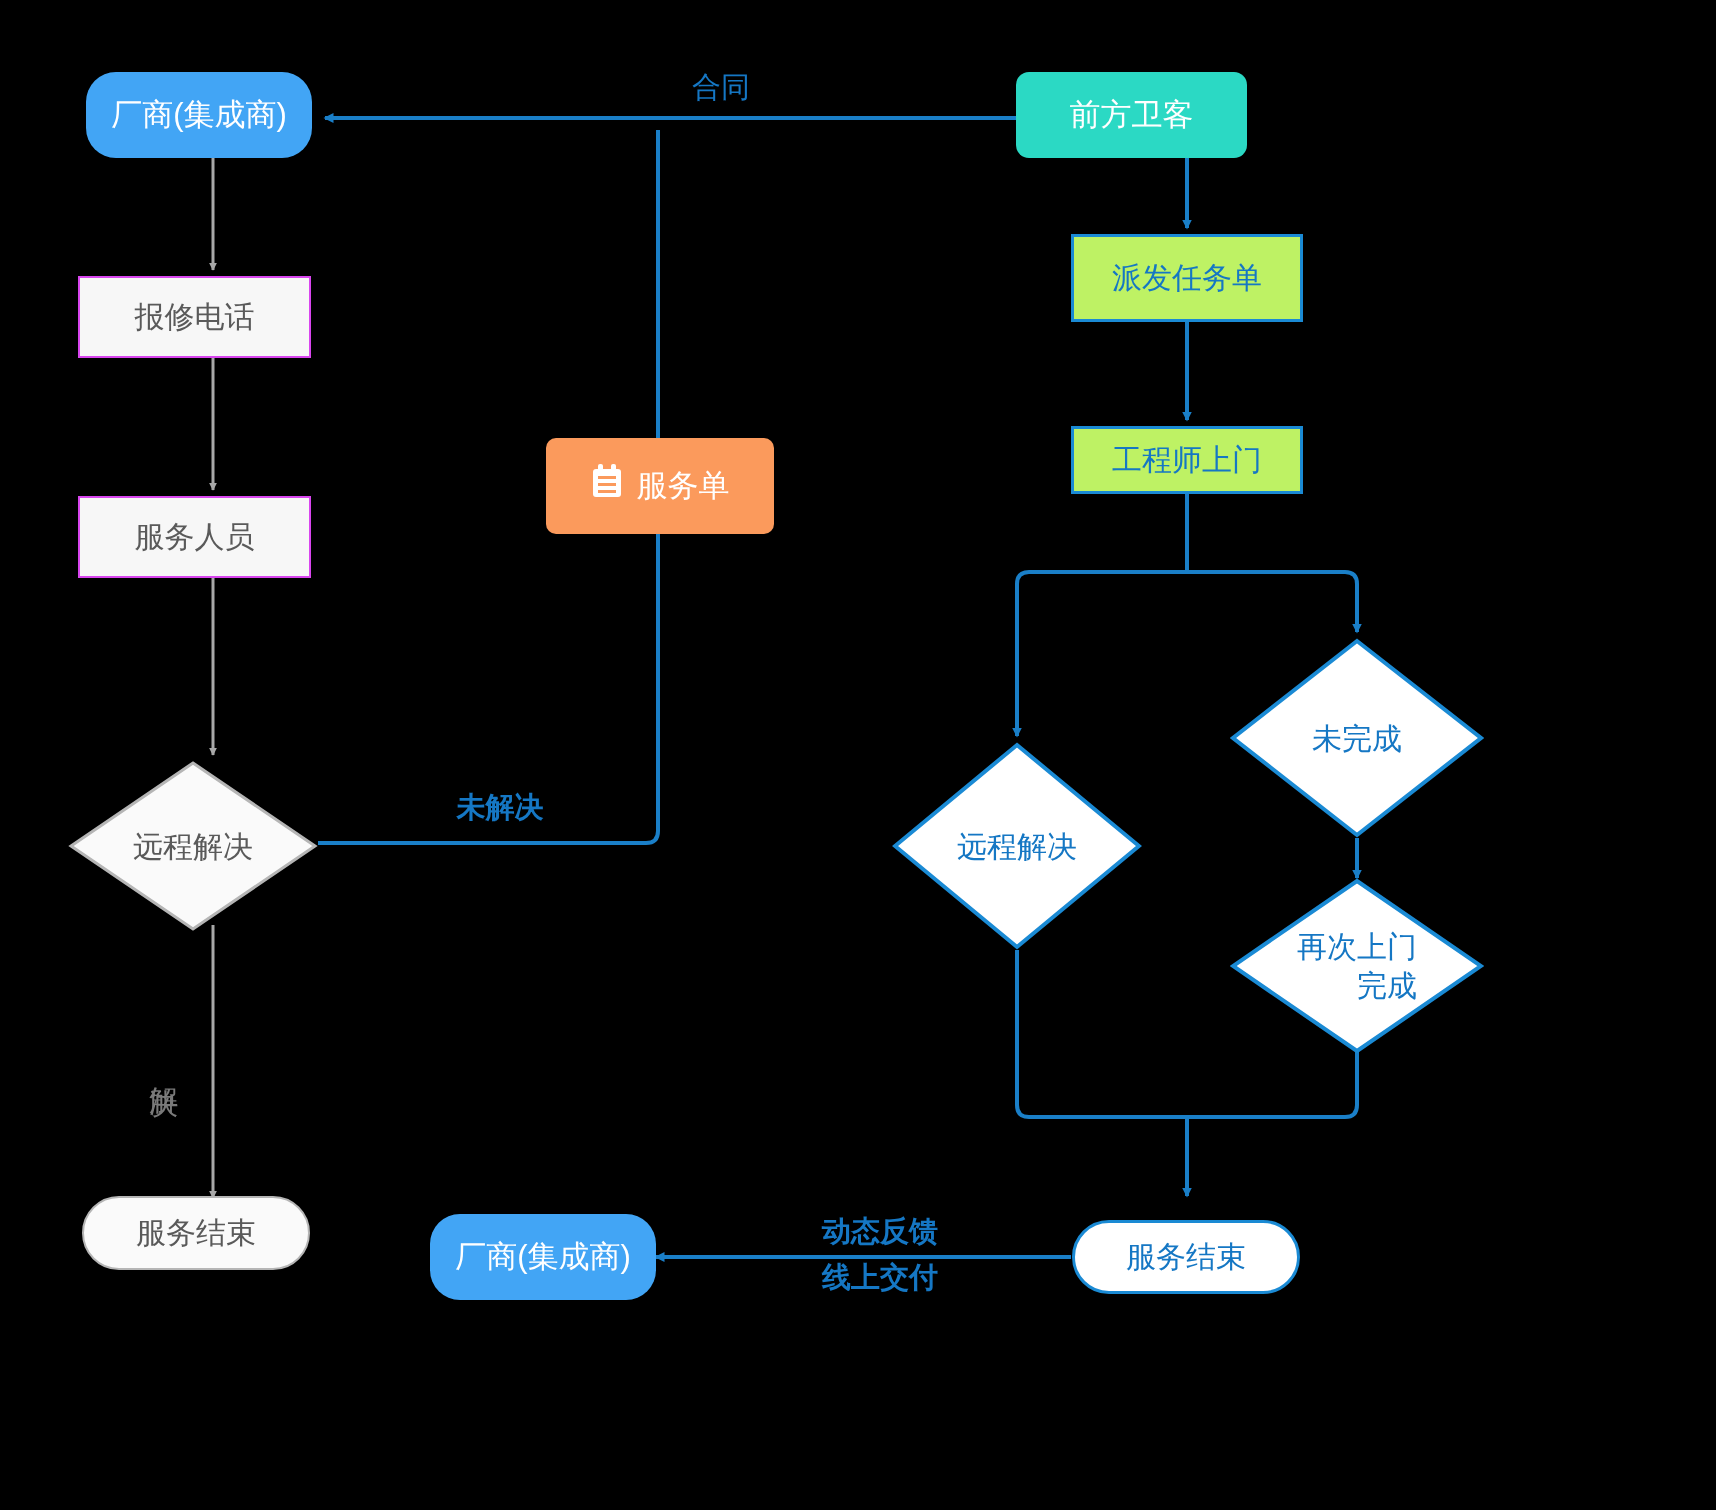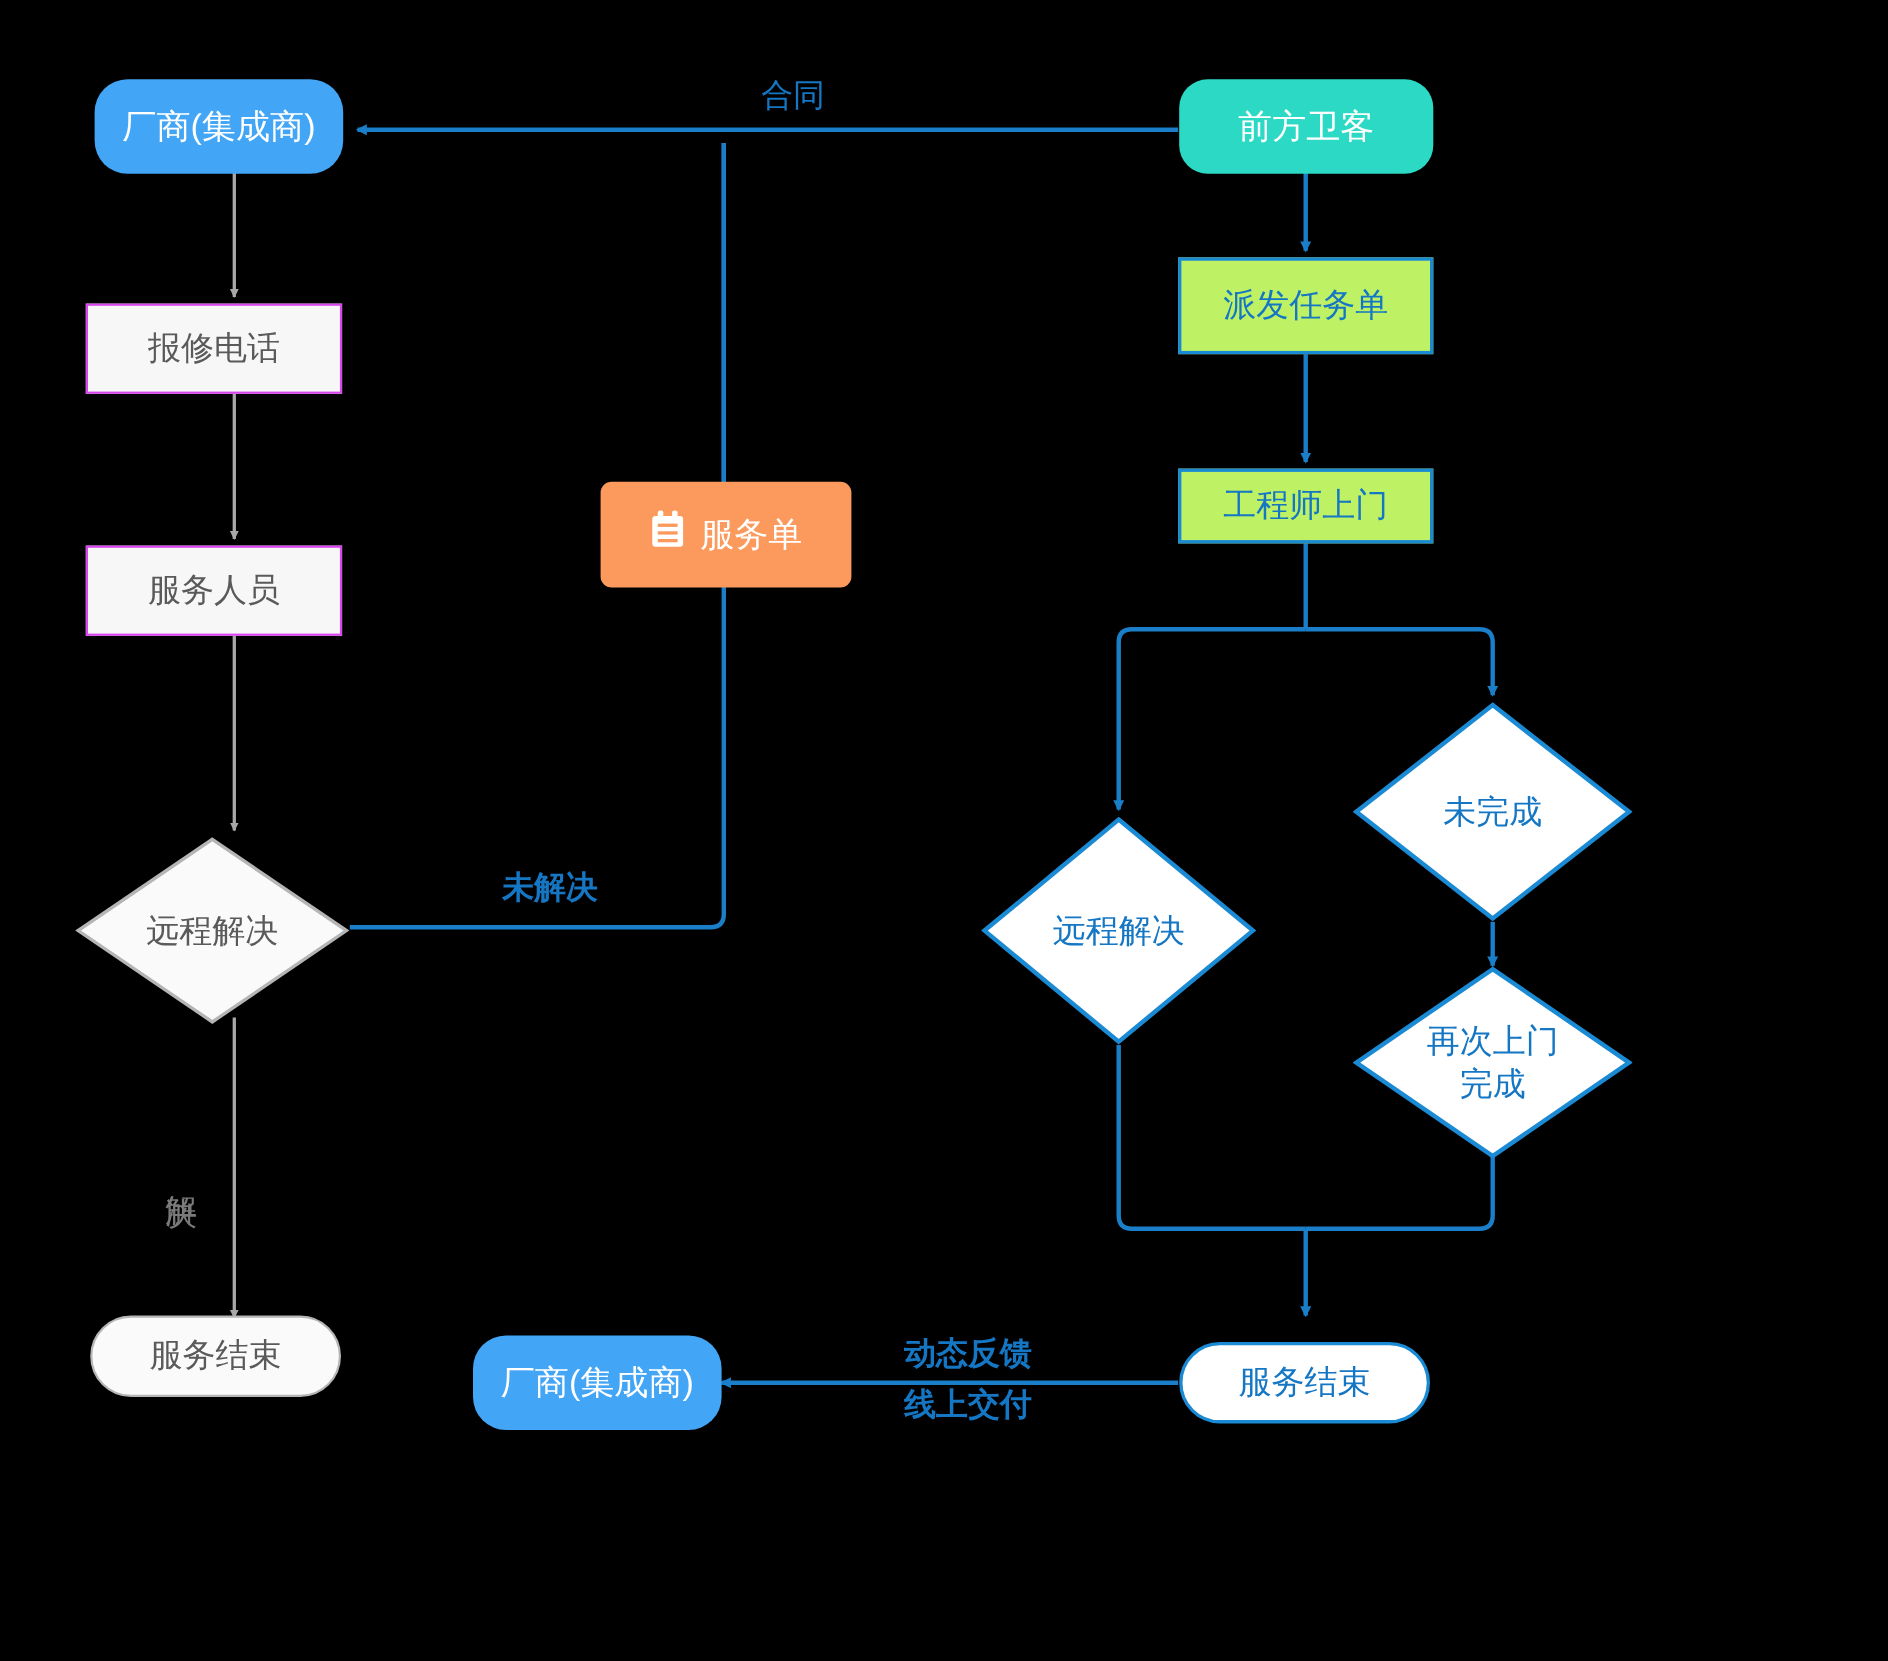--- a/index.html
+++ b/index.html
@@ -88,21 +88,21 @@
     left: 0; top: 0;
     width: 100%; height: 100%;
   }
   .diamond .dm-label {
     position: absolute;
     left: 0; top: 0;
     width: 100%; height: 100%;
     display: flex;
     align-items: center;
     justify-content: center;
-    text-align: center;
+    text-align: right;
     font-size: 30px;
     line-height: 1.3;
   }
   .dm-gray .dm-label { color: #5a5a5a; }
   .dm-blue .dm-label { color: #1577c4; }
 
   
   .edge-label {
     position: absolute;
     font-size: 29px;
@@ -171,21 +171,21 @@
 
     <path d="M1187,1117 L1187,1196" stroke="#1a7fc8" stroke-width="4" fill="none" marker-end="url(#arrow-blue)"></path>
 
     <path d="M1071,1257 L656,1257" stroke="#1a7fc8" stroke-width="4" fill="none" marker-end="url(#arrow-blue)"></path>
   </svg>
 
   <div class="node pill-blue" style="left:86px; top:72px; width:226px; height:86px;">
     <span>厂商(集成商)</span>
   </div>
 
-  <div class="node pill-teal" style="left:1072px; top:72px; width:231px; height:86px;">
+  <div class="node pill-teal" style="left:1016px; top:72px; width:231px; height:86px;border-radius:13px;">
     <span>前方卫客</span>
   </div>
 
   <div class="node rect-gray" style="left:78px; top:276px; width:233px; height:82px;">
     <span>报修电话</span>
   </div>
 
   <div class="node rect-gray" style="left:78px; top:496px; width:233px; height:82px;">
     <span>服务人员</span>
   </div>

